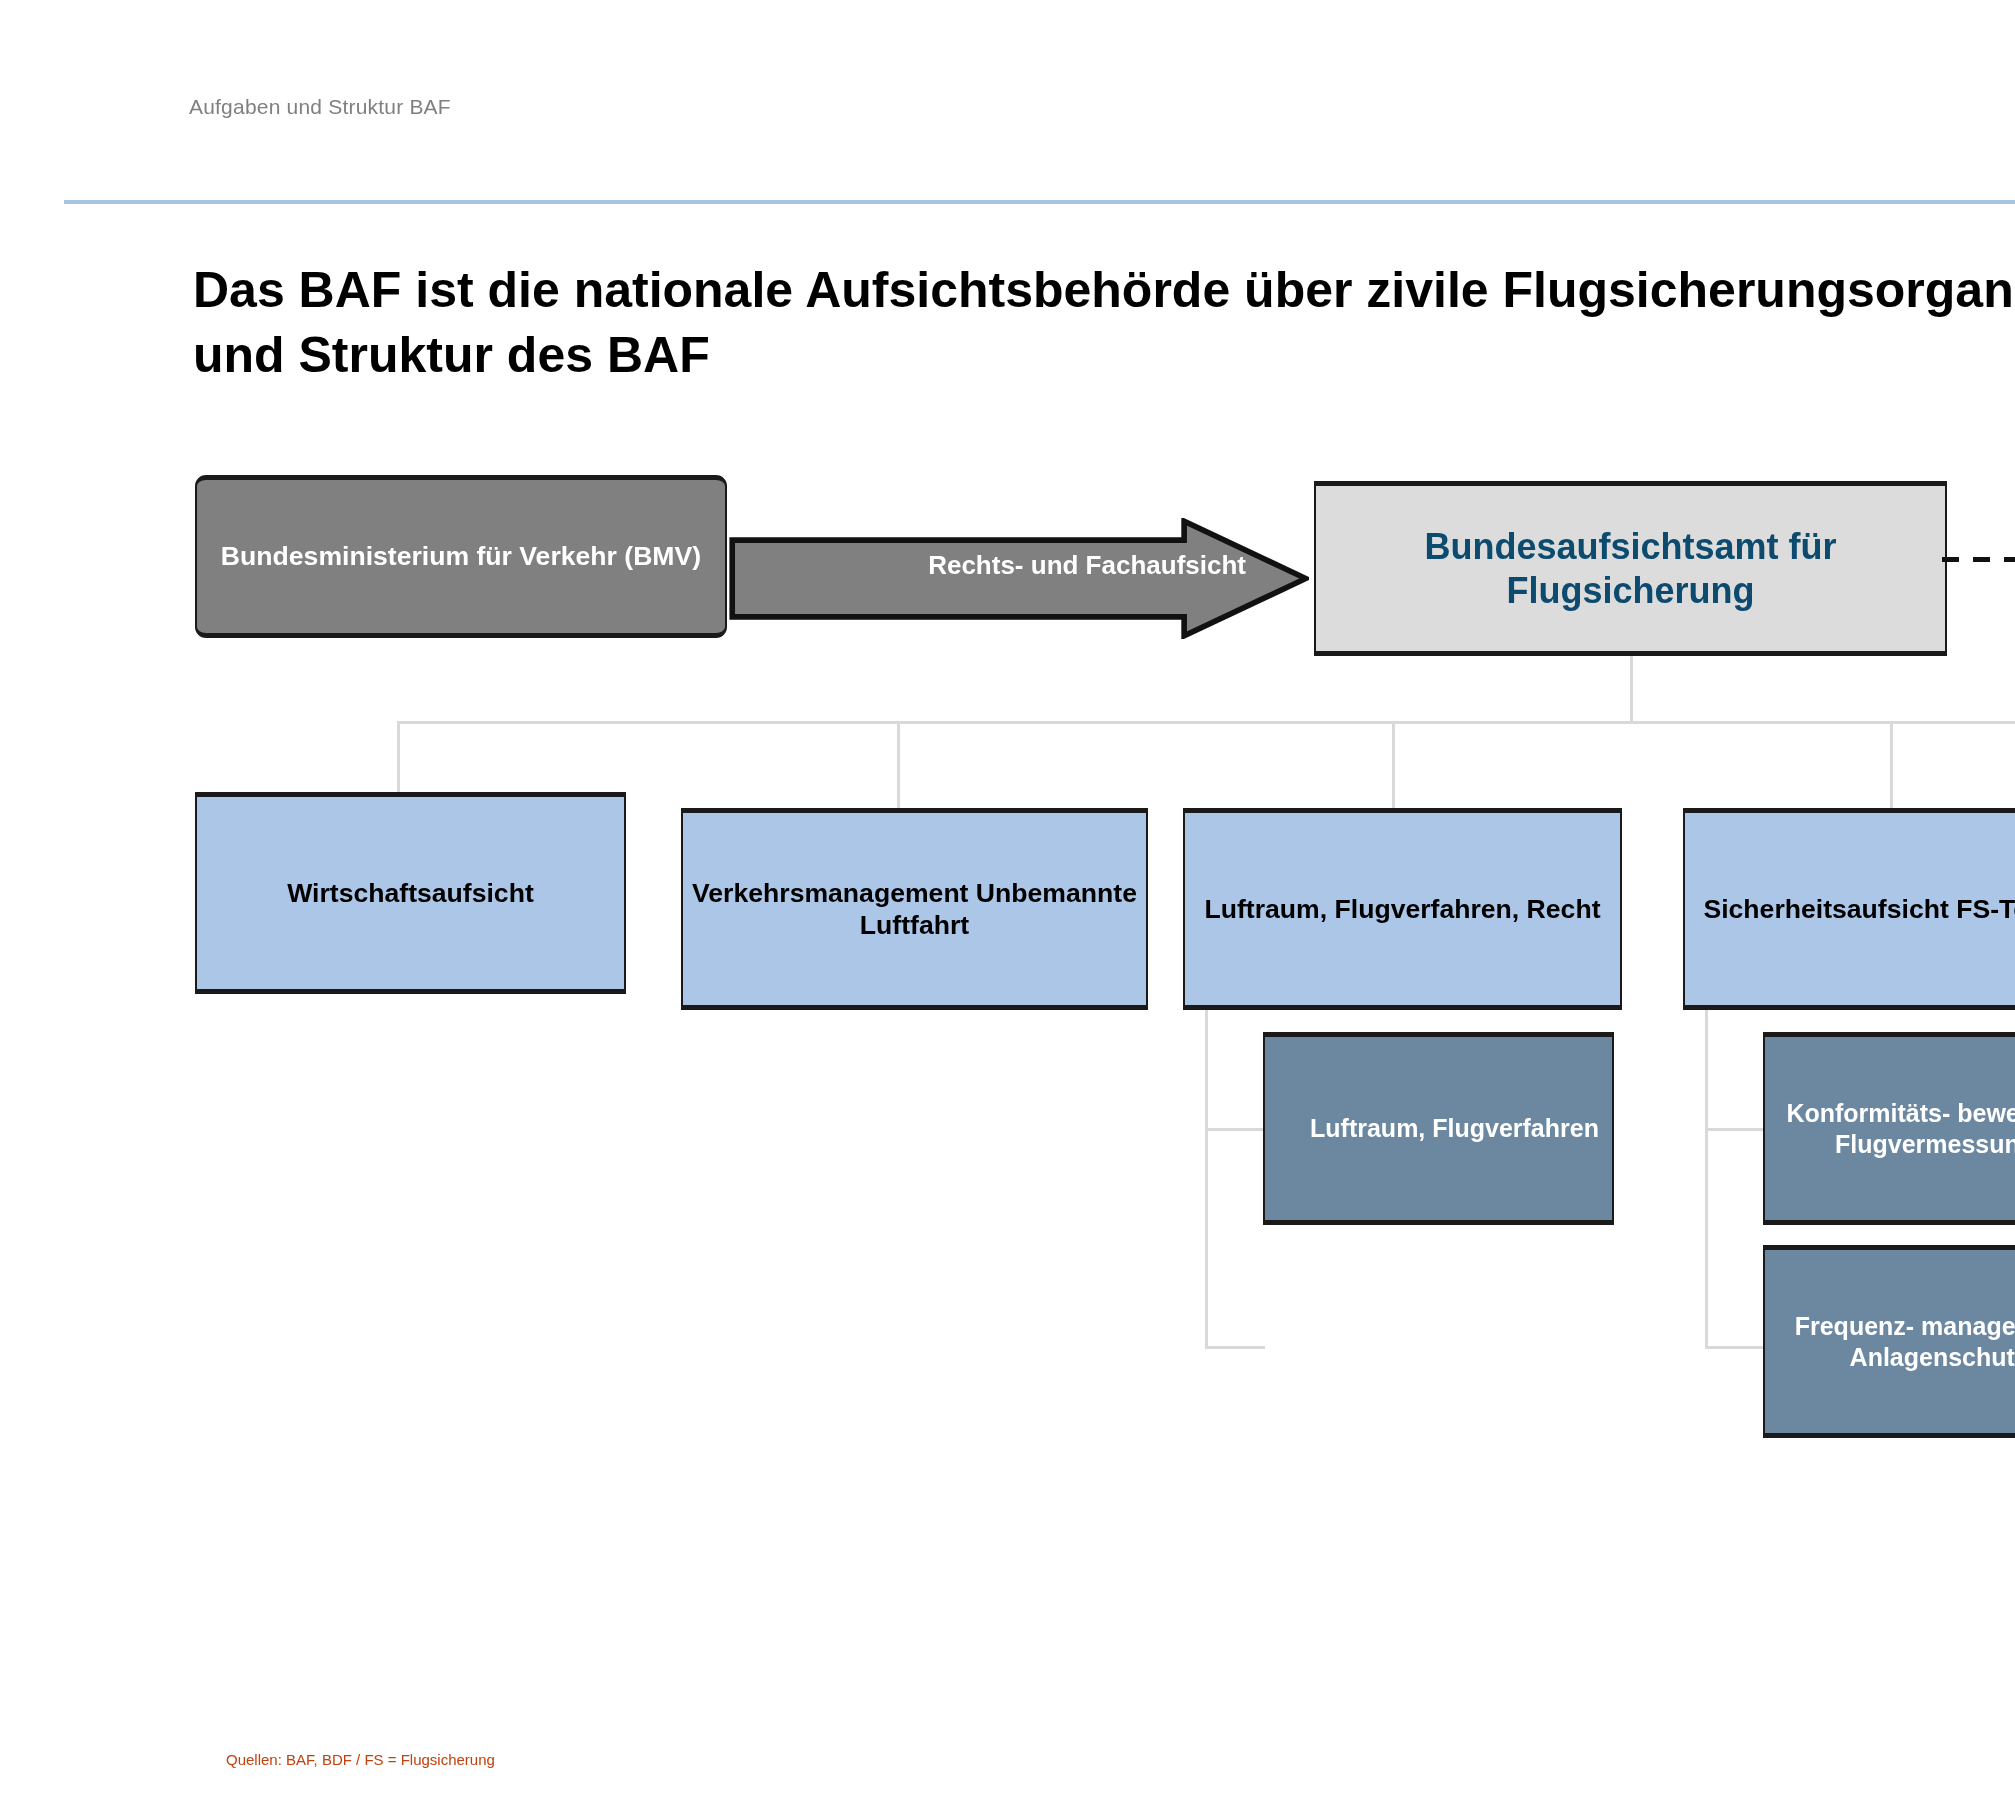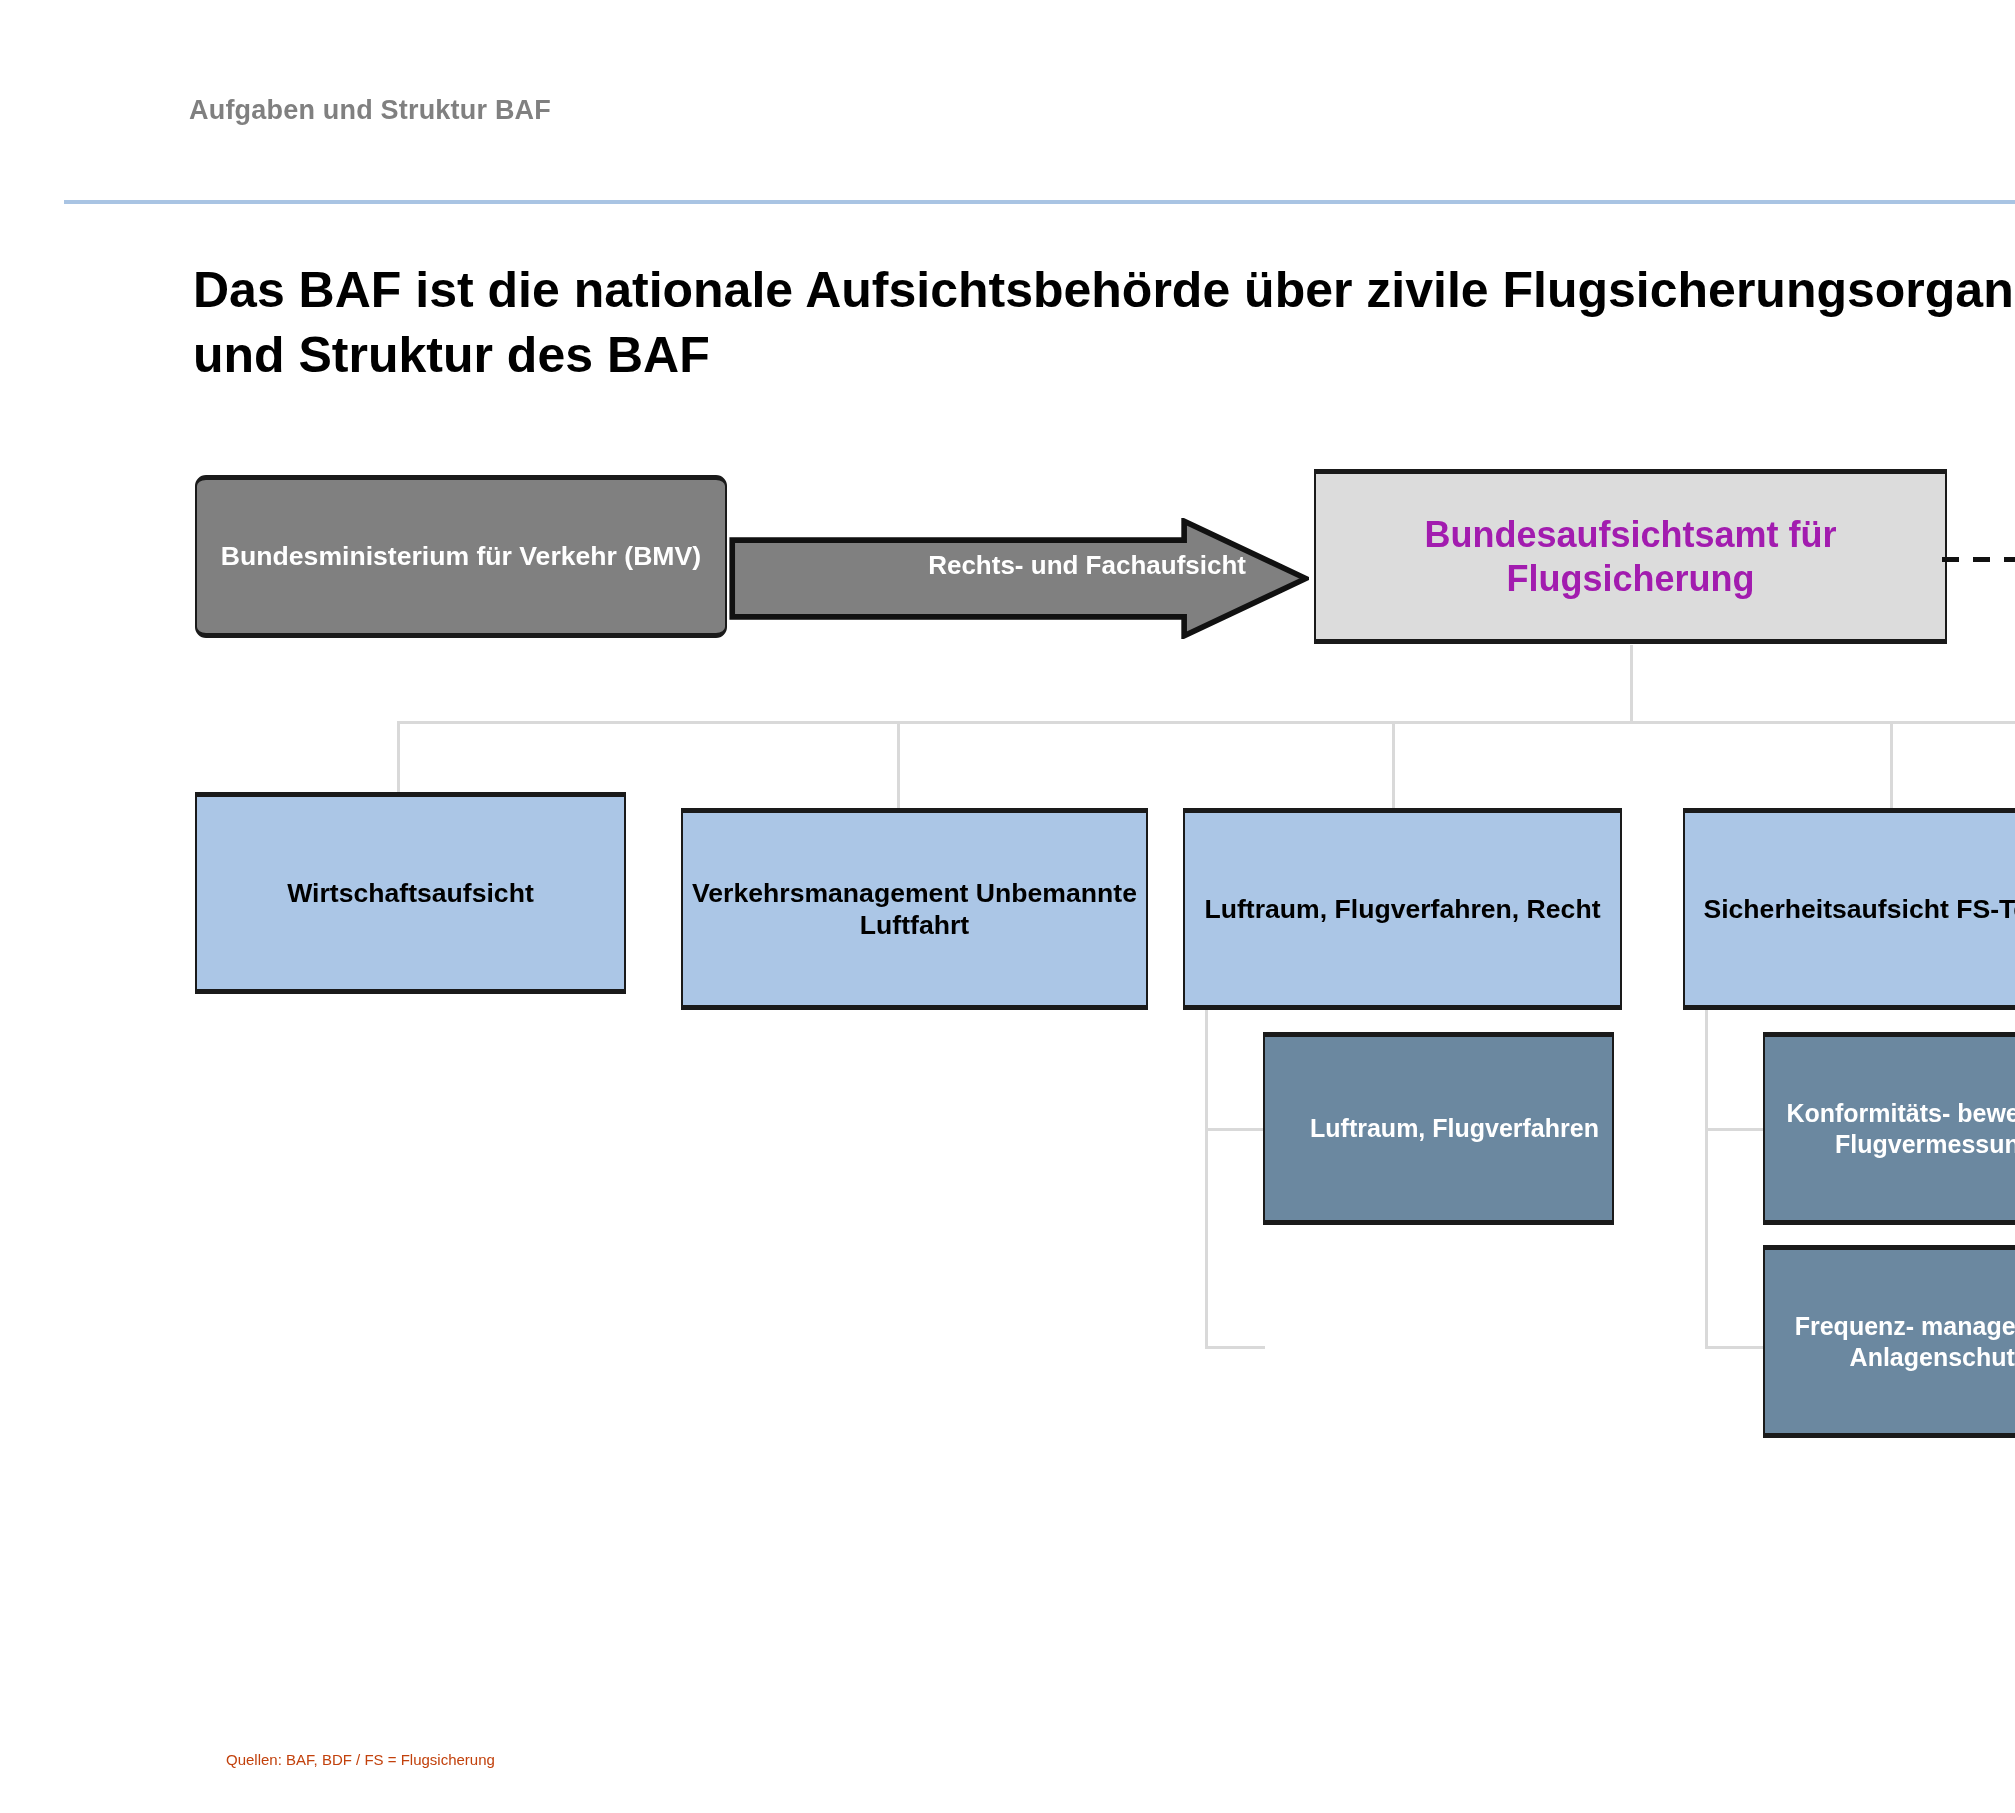--- a/index.html
+++ b/index.html
@@ -7,21 +7,21 @@
   #slide{
     position:relative;
     width:3224px;height:1814px;
     background:#ffffff;
     overflow:hidden;
   }
 
   
   #kicker{
     position:absolute;left:189px;top:95px;
-    font-size:27px;font-weight:bold;color:#808080;
+    font-size:21px;font-weight:normal;color:#808080;
     letter-spacing:0.2px;white-space:nowrap;
   }
   #header-rule{
     position:absolute;left:64px;top:200px;
     width:2700px;height:4.4px;background:#a9c4e3;
   }
 
   
   #title{
     position:absolute;left:193px;top:258px;
@@ -35,21 +35,21 @@
     position:absolute;
     box-sizing:border-box;
     display:flex;align-items:center;justify-content:center;
     text-align:center;
     font-weight:bold;
     line-height:1.22;
     border:2px solid #1a1a1a;
     border-top-width:5.6px;border-bottom-width:5.6px;
   }
   .grey{background:#808080;color:#ffffff;}
-  .lightgrey{background:#dcdcdc;color:#a21caf;}
+  .lightgrey{background:#dcdcdc;color:#0c4a6e;margin-top:12px;}
   .blue{background:#abc6e6;color:#000000;}
   .slate{background:#6b88a0;color:#ffffff;}
 
   
   .conn{position:absolute;background:#d9d9d9;}
   .conn-v{width:3.2px;}
   .conn-h{height:3.2px;}
 
   
   #dotted{

